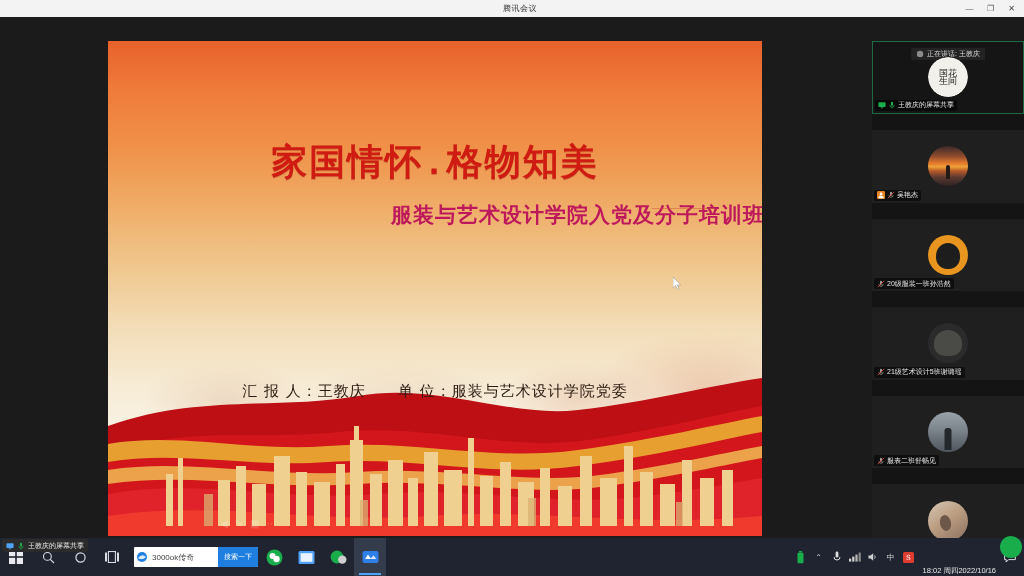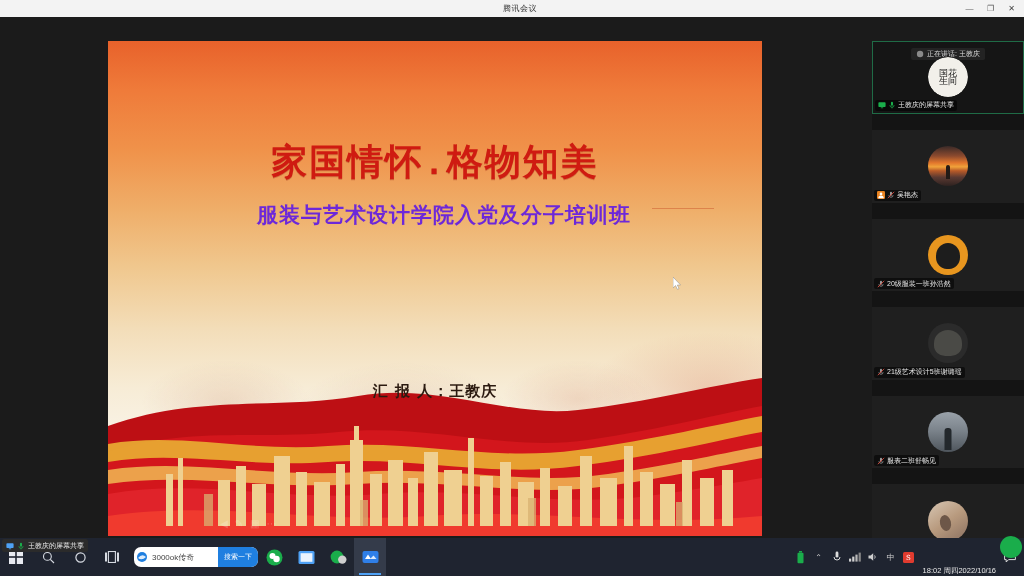--- a/index.html
+++ b/index.html
@@ -62,31 +62,31 @@
   .city { position:absolute; left:0; bottom:10px; width:100%; height:110px; }
   .city svg { display:block; width:100%; height:100%; }
 
   .slide-title {
     position:absolute; left:0; top:97px; width:100%; text-align:center;
     font-family:Liberation Mono, monospace;
     font-size:36px; font-weight:bold; color:#cf1b11; letter-spacing:2px;
     text-shadow:0 1px 0 rgba(120,0,0,.25);
   }
   .slide-sub {
-    position:absolute; left:9px; top:160px; width:100%; text-align:center;
+    position:absolute; left:3px; top:160px; width:100%; text-align:right;
     font-family:"DejaVu Sans", sans-serif;
-    font-size:21px; font-weight:bold; color:#6d28d9; letter-spacing:1px;
+    font-size:21px; font-weight:bold; color:#be185d; letter-spacing:1px;
   }
   .sub-rule {
     position:absolute; right:48px; top:167px; width:62px; height:1px; background:rgba(200,80,40,.45);
   }
   .slide-foot {
     position:absolute; left:0; top:341px; width:100%; text-align:center;
     font-family:"DejaVu Serif", serif;
-    font-size:15px; font-weight:bold; color:#2b1a10; letter-spacing:1px;
+    font-size:15px; font-weight:normal; color:#2b1a10; letter-spacing:1px;
     display:flex; justify-content:center; gap:32px;
   }
   .cursor {
     position:absolute; left:565px; top:236px; width:9px; height:13px;
   }
   .pptctl {
     position:absolute; left:112px; bottom:7px; display:flex; gap:7px;
     opacity:.22;
   }
   .pptctl span { font-size:10px; color:#fff; }
@@ -165,21 +165,21 @@
 
   
   .taskbar {
     position:absolute; left:0; bottom:0; width:1024px; height:38px;
     background:#1f2430; display:flex; align-items:center;
   }
   .tb-left { display:flex; align-items:center; height:38px; }
   .tb-btn { width:32px; height:38px; display:flex; align-items:center; justify-content:center; }
   .searchbox {
     margin-left:6px; width:124px; height:20px; background:#fff;
-    display:flex; align-items:center; border-radius:7px; overflow:hidden;
+    display:flex; align-items:center; border-radius:1px; overflow:hidden;
   }
   .searchbox .ieic { width:16px; display:flex; align-items:center; justify-content:center; }
   .searchbox .q { flex:1; font-size:8px; color:#444; padding-left:2px; white-space:nowrap; overflow:hidden; }
   .searchbox .go { width:40px; height:20px; background:#1f7fe0; color:#fff; font-size:7px;
                    display:flex; align-items:center; justify-content:center; }
   .tb-app { width:32px; height:38px; display:flex; align-items:center; justify-content:center; position:relative; }
   .tb-app.active { background:#343b4a; }
   .tb-app.active::after { content:""; position:absolute; left:5px; right:5px; bottom:1px; height:2px; background:#4ea1f5; }
 
   .tray { margin-left:auto; display:flex; align-items:center; height:38px; padding-right:6px; gap:6px; }
@@ -272,20 +272,21 @@
           </g>
         </svg>
       </div>
 
       <div class="slide-title">家国情怀.格物知美</div>
       <div class="slide-sub">服装与艺术设计学院入党及分子培训班</div>
       <div class="sub-rule"></div>
 
       <div class="slide-foot">
         <span>汇 报 人：王教庆</span>
+        <span>单 位：服装与艺术设计学院党委</span>
       </div>
 
       <div class="pptctl">
         <span>◀</span>
         <span>✎</span>
         <span>▦</span>
         <span>⋯</span>
       </div>
 
       <svg class="cursor" viewBox="0 0 9 13">

